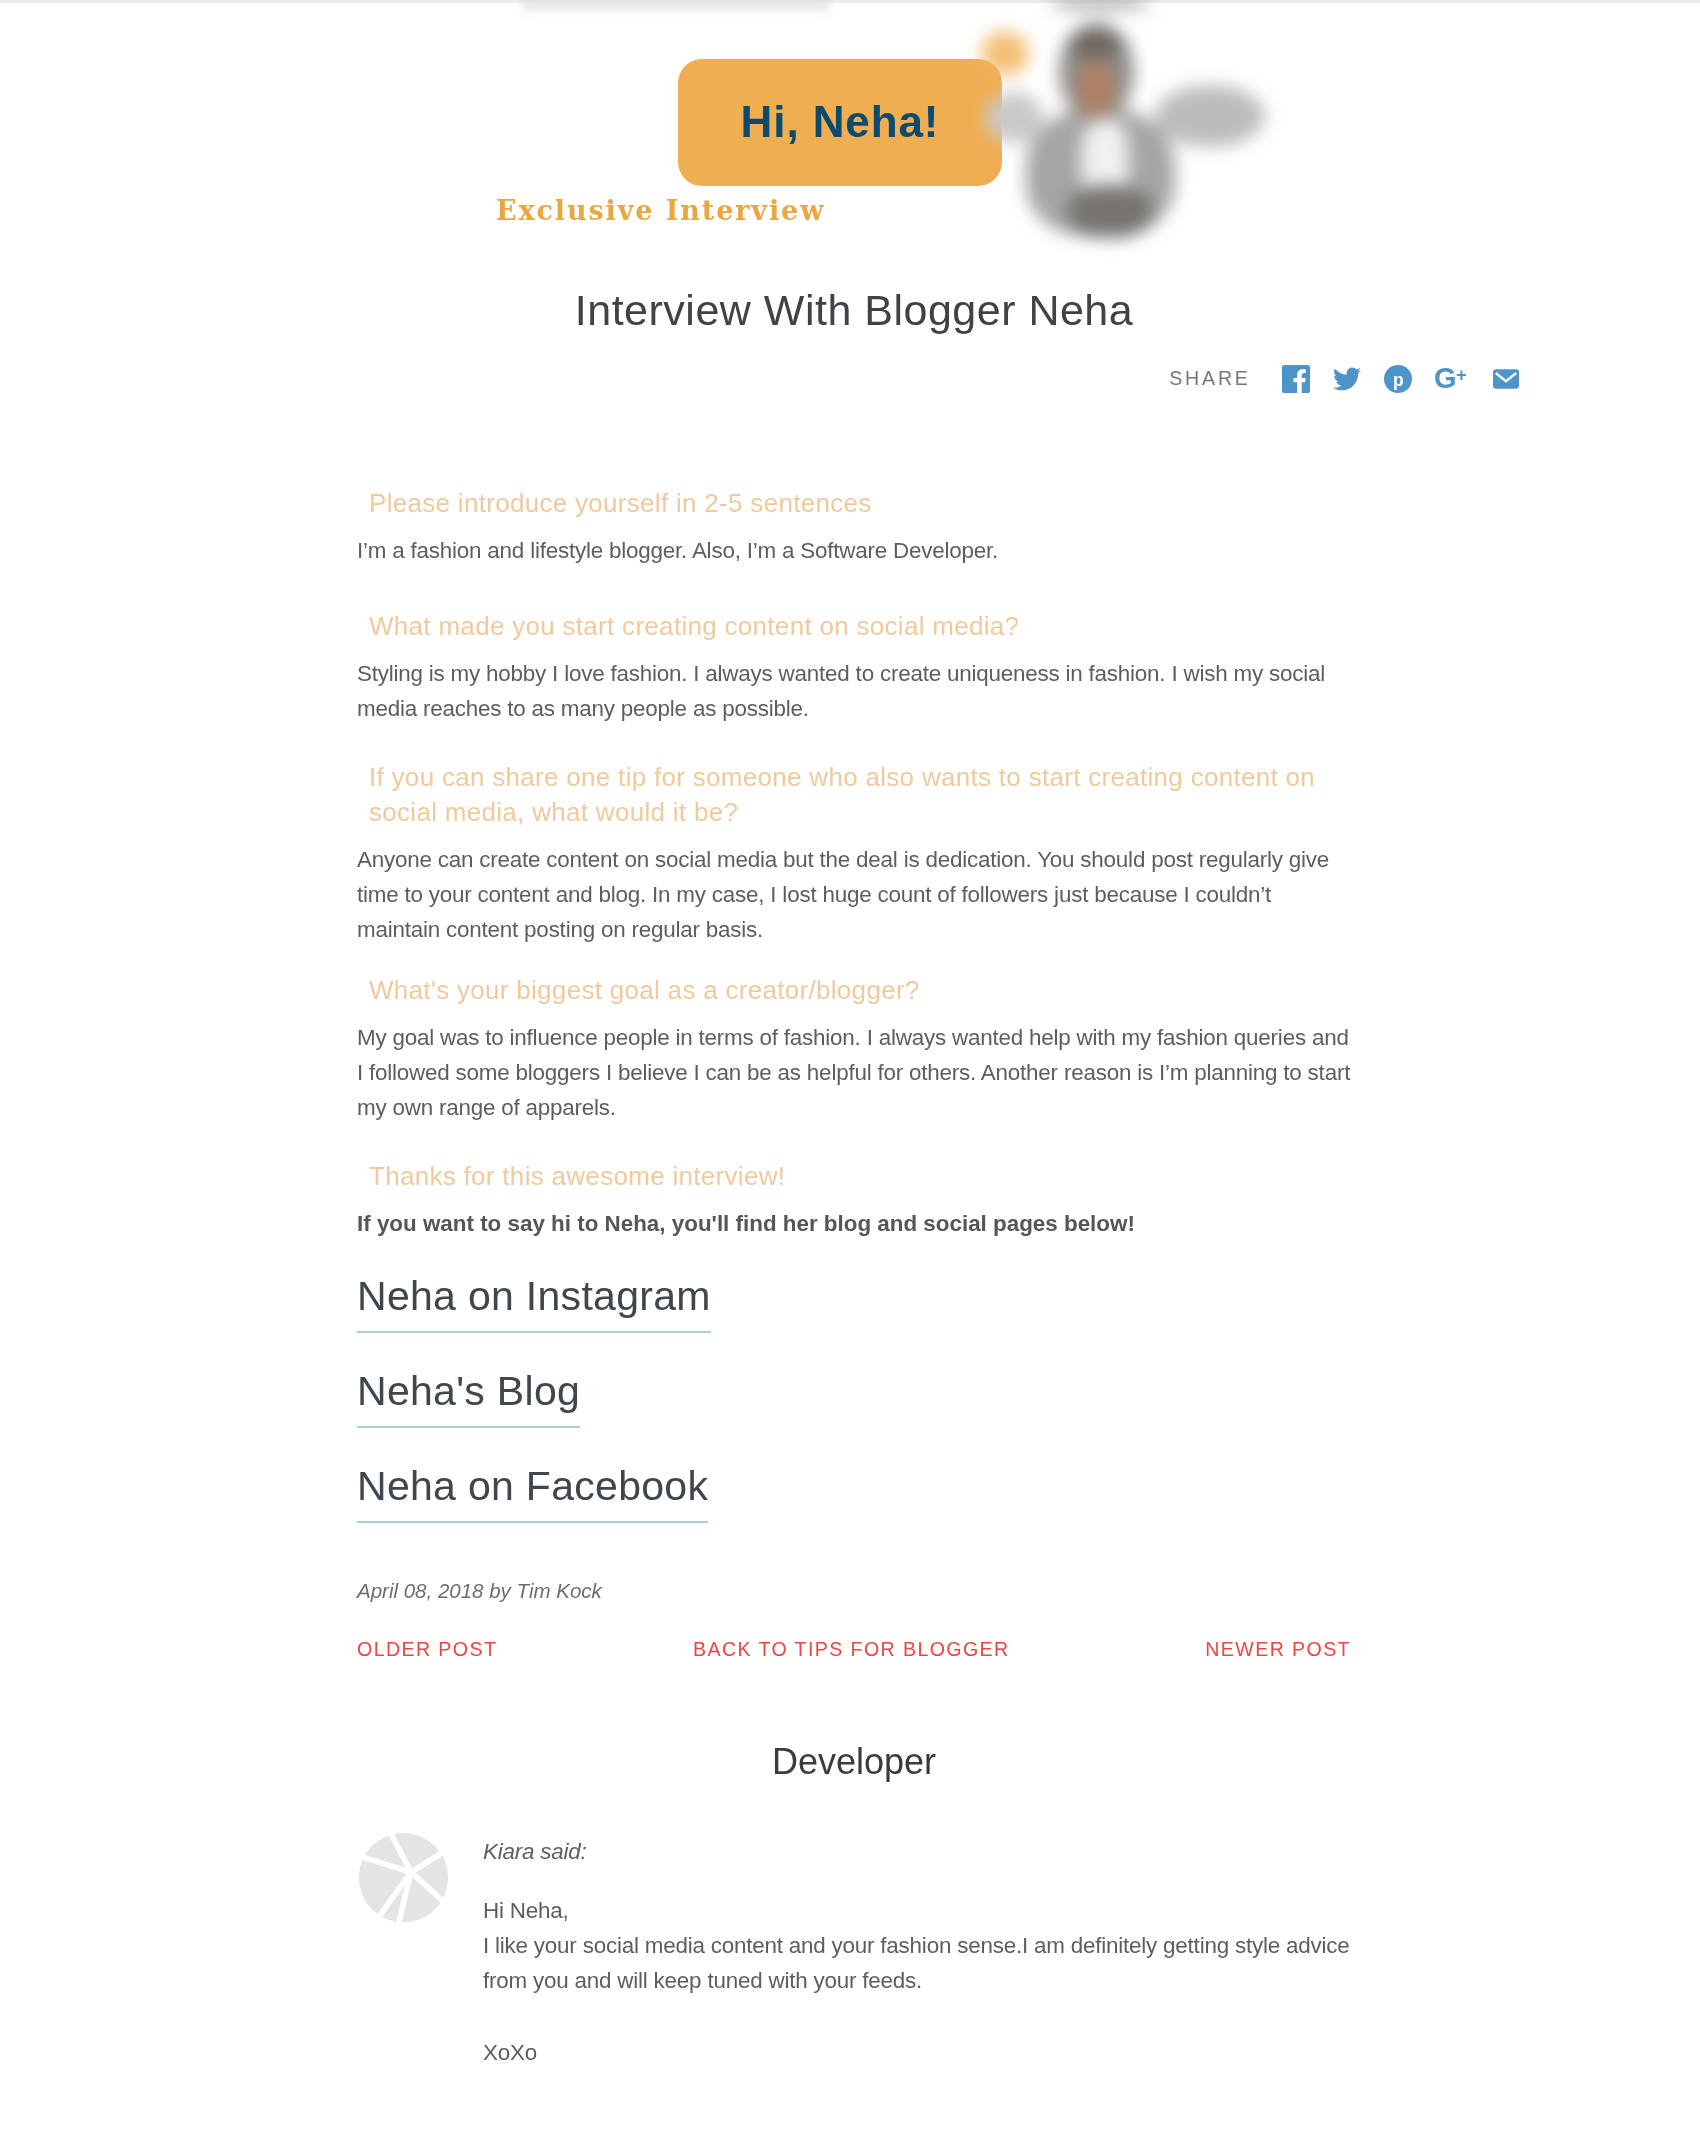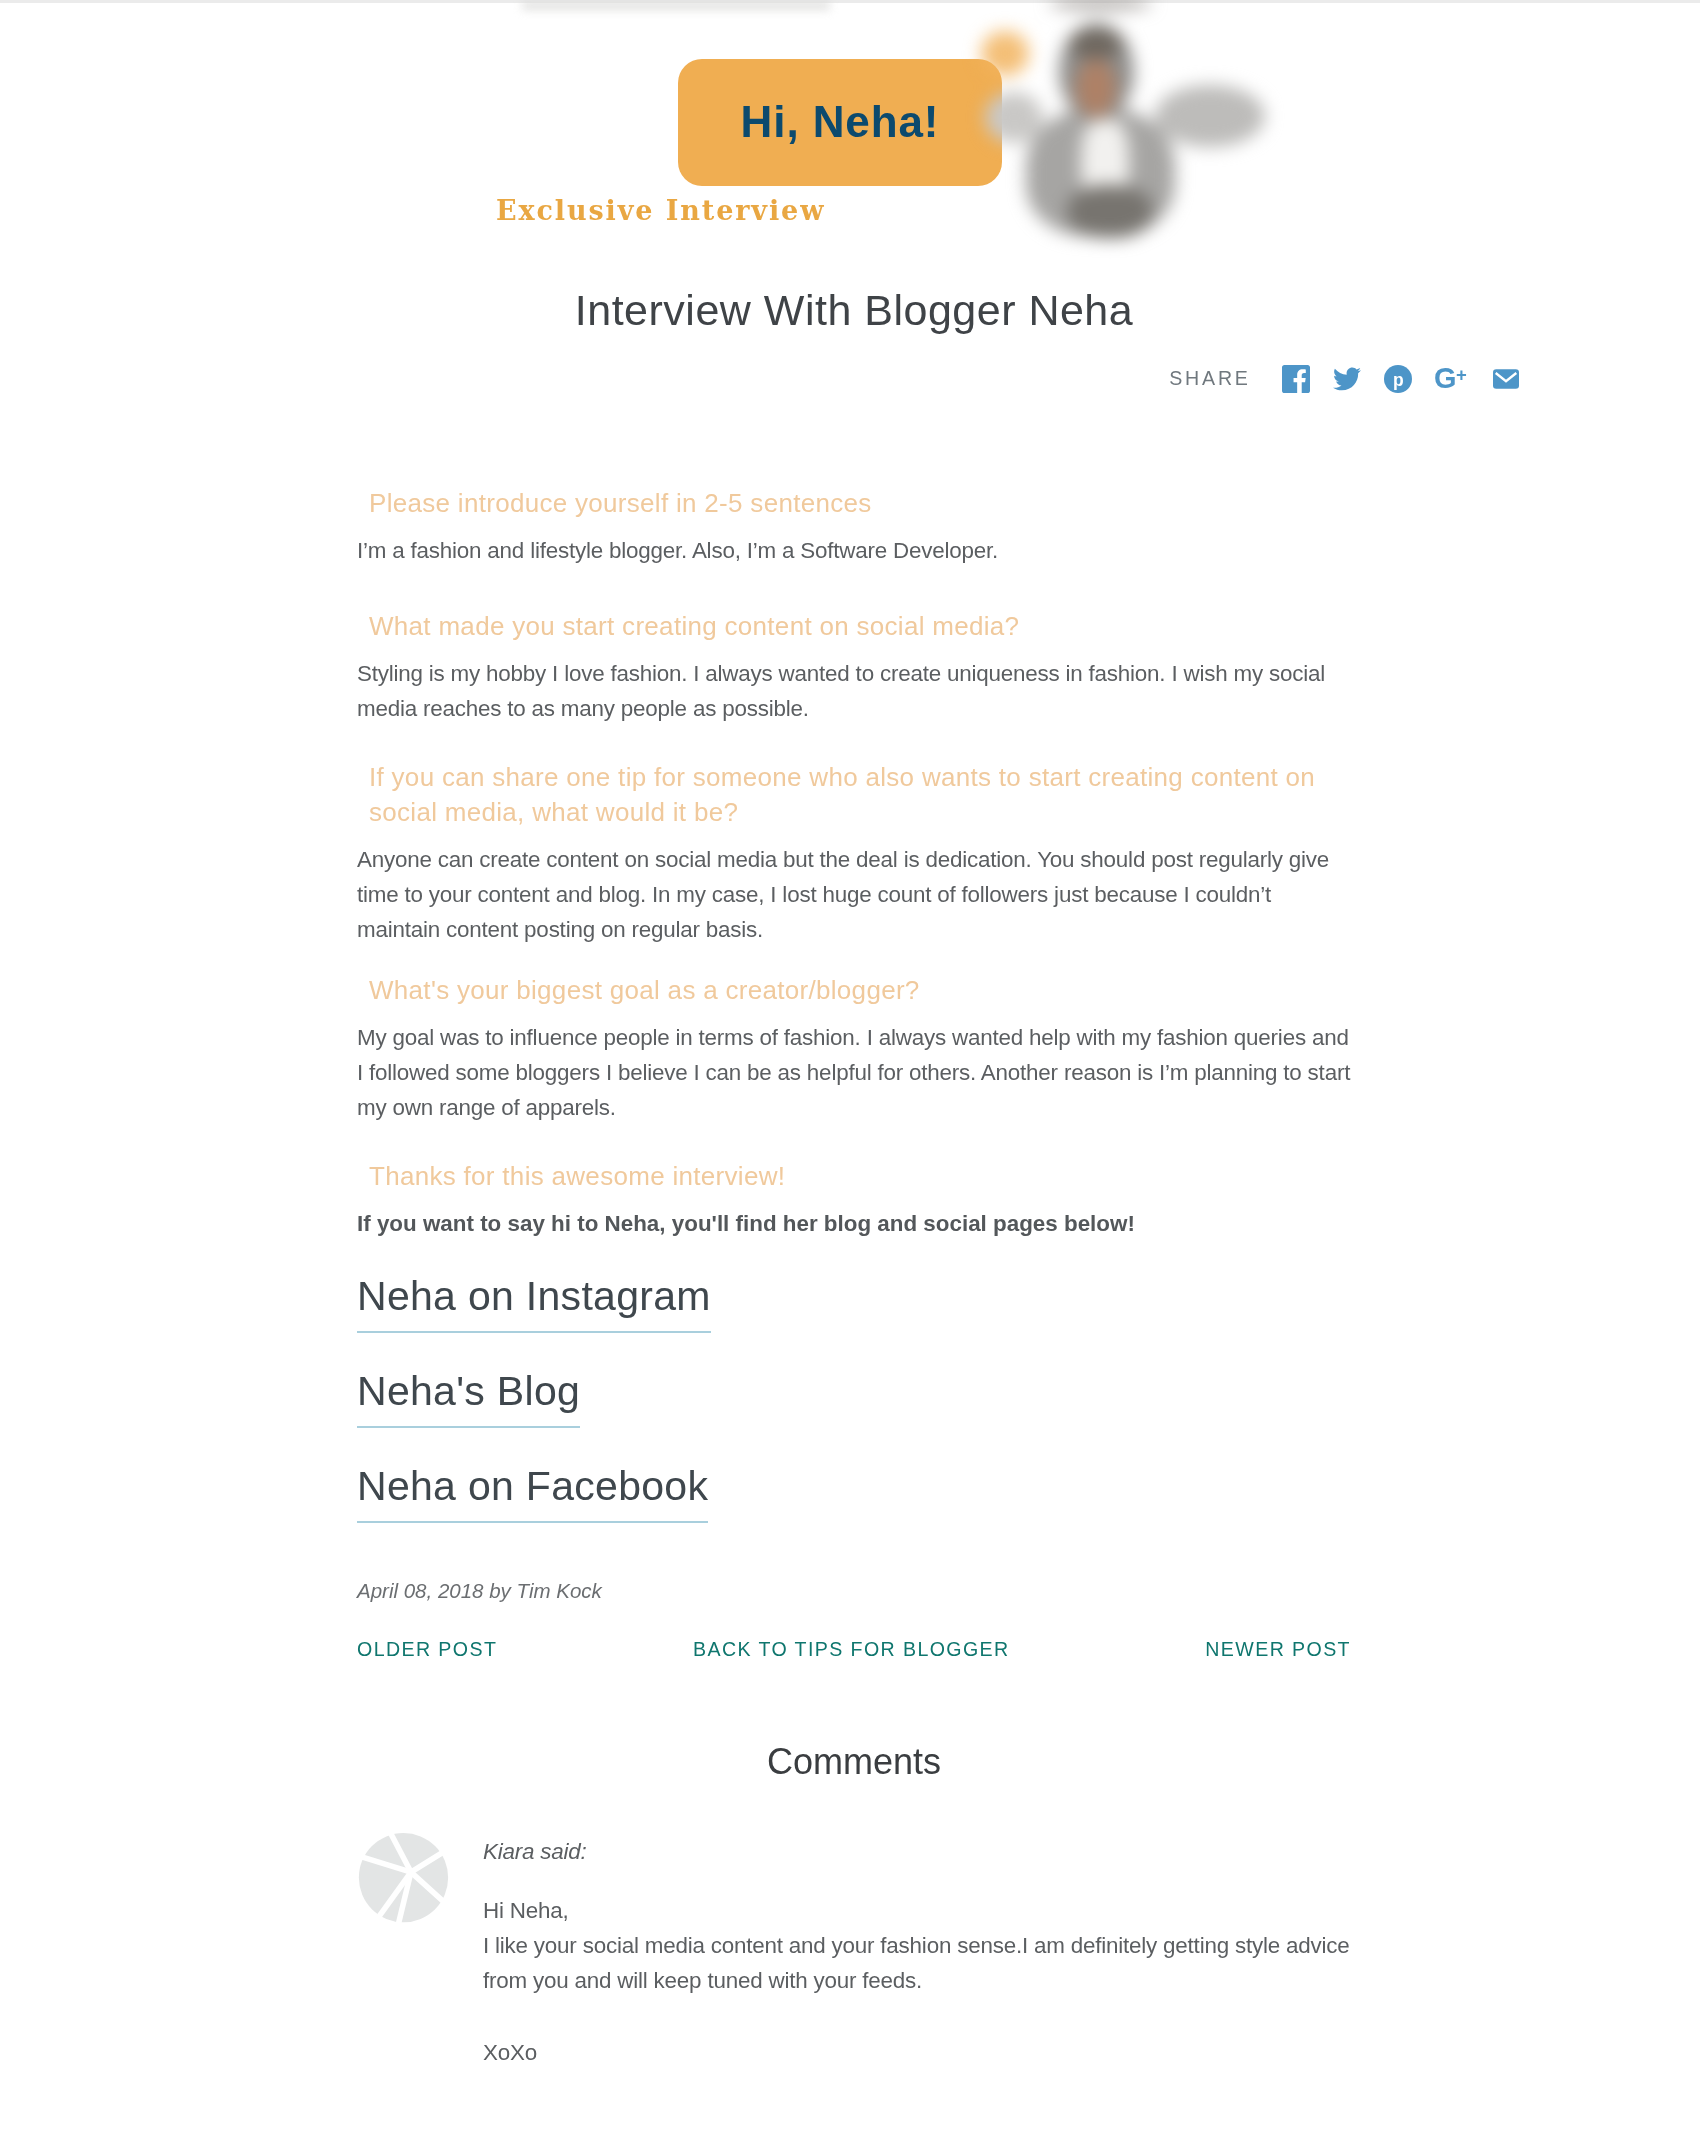--- a/index.html
+++ b/index.html
@@ -43,21 +43,21 @@
   .q1{margin-top:93px;} .q2{margin-top:41px;} .q3{margin-top:34px;}
   .q4{margin-top:26px;} .q5{margin-top:34px;}
   .answer{margin:13px 0 0 0;font-size:22.4px;line-height:35px;color:#5B5E61;letter-spacing:-0.2px;}
   .outro{margin:9.3px 0 0 0;font-size:22.4px;line-height:35px;font-weight:bold;color:#53575A;}
   .link-row{margin-top:32px;}
   .link-row + .link-row{margin-top:35px;}
   .big-link{display:inline-block;font-size:41px;color:#3F474D;text-decoration:none;
     border-bottom:2.8px solid #A9CFDD;padding-bottom:11.2px;letter-spacing:0.3px;cursor:pointer;}
   .date-line{margin:56px 0 0 0;font-style:italic;font-size:20.5px;color:#6B6E71;}
   .post-nav{margin-top:35px;display:flex;justify-content:space-between;align-items:center;}
-  .post-nav a{font-size:19.6px;letter-spacing:1.4px;color:#0f766e;text-decoration:none;cursor:pointer;}
+  .post-nav a{font-size:19.6px;letter-spacing:1.4px;color:#ef4444;text-decoration:none;cursor:pointer;}
   
   .comments-heading{margin:80px 0 0 0;text-align:center;font-size:36px;font-weight:400;color:#3A3D40;}
   .comment{margin-top:50px;display:flex;align-items:flex-start;}
   .avatar{width:93px;height:93px;flex:0 0 auto;}
   .comment-body{margin-left:33px;font-size:22.4px;color:#5B5E61;letter-spacing:-0.2px;}
   .comment-author{margin:5.6px 0 0 0;font-style:italic;}
   .comment-text{margin:28px 0 0 0;line-height:35px;max-width:895px;}
   .comment-text .block{display:block;}
   .comment-signoff{margin:37px 0 0 0;line-height:35px;}
   .comment-signoff span{display:block;}
@@ -145,21 +145,21 @@
     <div class="link-row"><a class="big-link">Neha on Facebook</a></div>
 
     <p class="date-line">April 08, 2018 by Tim Kock</p>
 
     <div class="post-nav">
       <a>OLDER POST</a>
       <a>BACK TO TIPS FOR BLOGGER</a>
       <a>NEWER POST</a>
     </div>
 
-    <h3 class="comments-heading">Comments</h3>
+    <h3 class="comments-heading">Developer</h3>
 
     <div class="comment">
       <div class="avatar">
         <svg width="93" height="93" viewBox="0 0 100 100">
           <circle cx="50" cy="48" r="48" fill="#E3E5E5"></circle>
           <g stroke="#ffffff" stroke-width="6" stroke-linecap="round">
             <line x1="58" y1="42" x2="35" y2="-2"></line>
             <line x1="58" y1="42" x2="6" y2="26"></line>
             <line x1="58" y1="42" x2="22" y2="92"></line>
             <line x1="58" y1="42" x2="44" y2="100"></line>

